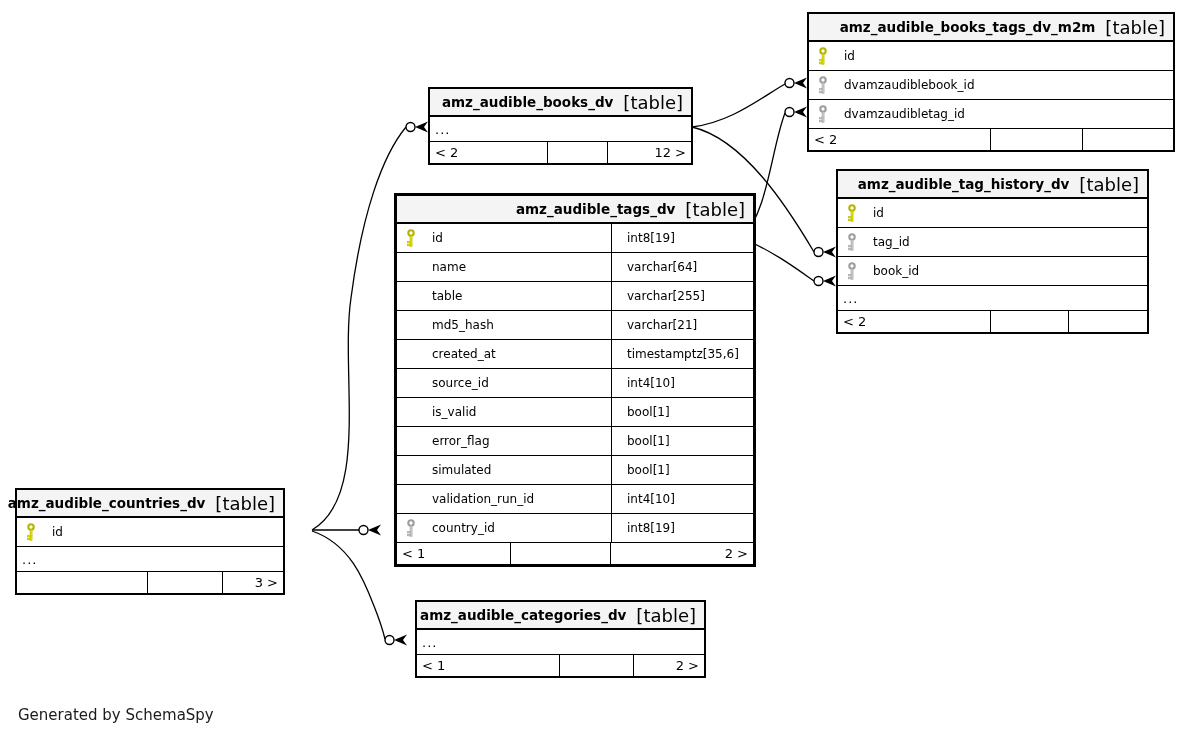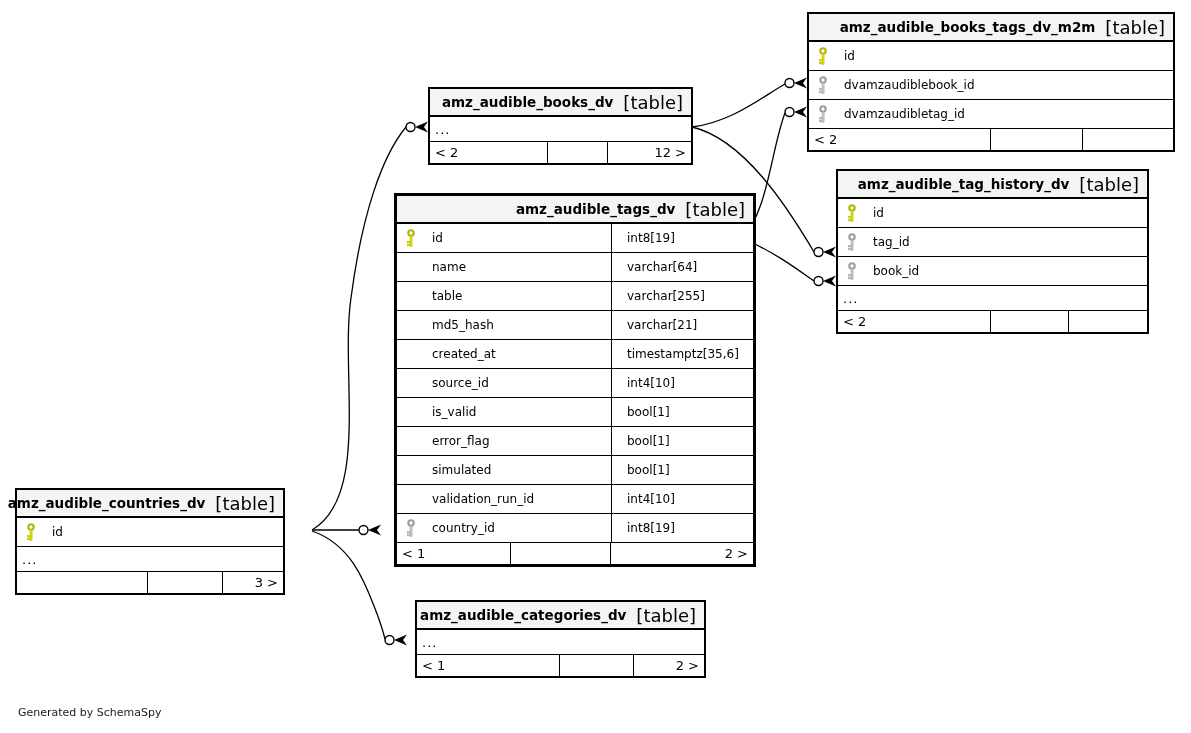--- a/index.html
+++ b/index.html
@@ -35,21 +35,21 @@
 
   .erow {
     height:25px; border-bottom:1px solid #000; font-size:13px;
     display:flex; align-items:center; padding-left:5px; letter-spacing:1px;
   }
 
   .ftr { display:flex; height:21px; font-size:13px; }
   .fc  { height:100%; display:flex; align-items:center; border-right:1px solid #000; padding:0 5px; flex:none; }
   .fc.last { border-right:none; flex:1; justify-content:flex-end; }
 
-  .note { position:absolute; left:18px; top:706px; font-size:11px; color:#1b1b1b; }
+  .note { position:absolute; left:18px; top:706px; font-size:15px; color:#1b1b1b; }
 
   .key-svg { display:block; }
 </style>
 </head>
 <body>
 
 <div id="canvas">
 
   <svg class="edges" width="1191" height="733" viewBox="0 0 1191 733">
     <g fill="none" stroke="#000" stroke-width="1.3">

